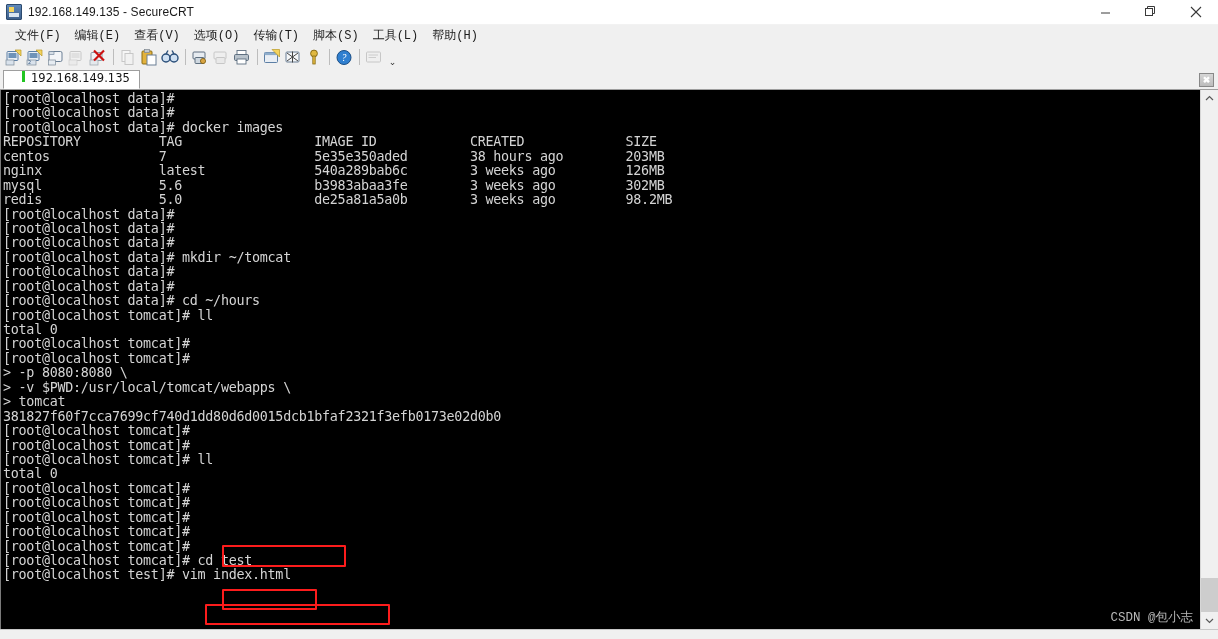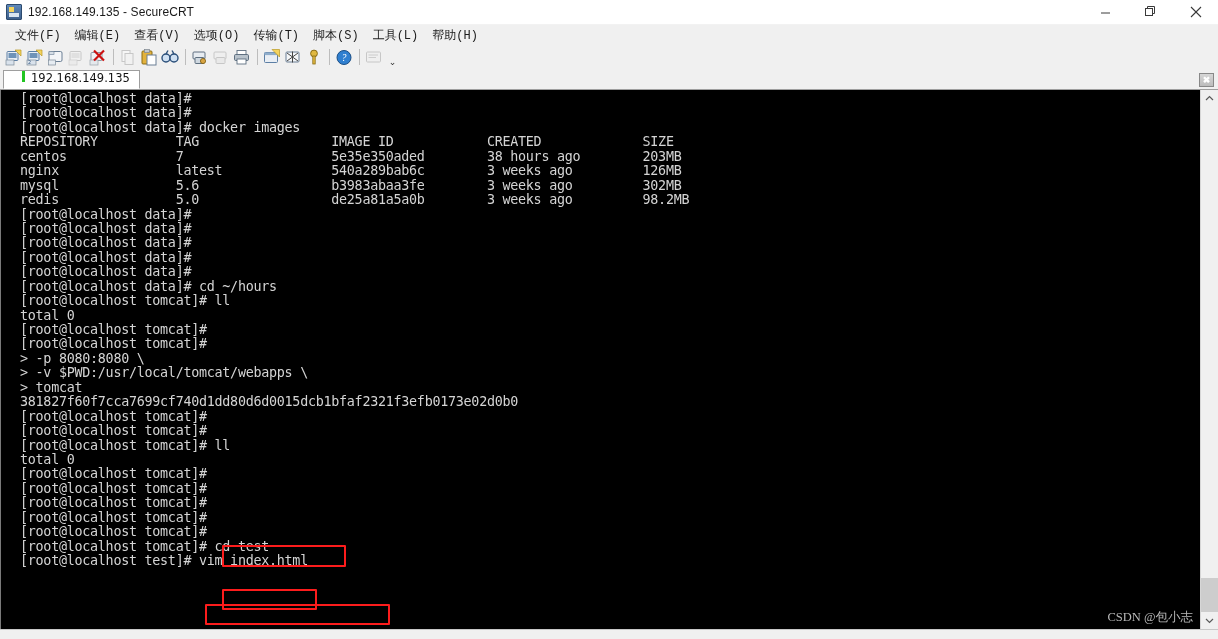--- a/index.html
+++ b/index.html
@@ -185,21 +185,20 @@
   }
 
   
   .termwrap {
     flex: 1 1 auto;
     display: flex;
     position: relative;
     background: #000;
     overflow: hidden;
     border-left: 1px solid #7a7a7a;
-    padding-left: 17px;
   }
   .term {
     flex: 1 1 auto;
     background: #000000;
     position: relative;
     overflow: hidden;
     padding: 2px 0 0 2px;
     box-sizing: border-box;
   }
   .line {
@@ -210,21 +209,21 @@
     white-space: pre;
     height: 14.44px;
     letter-spacing: -0.28px;
   }
   .watermark {
     position: absolute;
     right: 7px;
     bottom: 3px;
     font-size: 12.5px;
     color: #b9b9b9;
-    font-family: Liberation Serif, serif;
+    font-family: Liberation Mono, monospace;
     white-space: nowrap;
   }
   
   .redbox {
     position: absolute;
     border: 2px solid #fc1c1c;
     box-sizing: border-box;
     border-radius: 1px;
     pointer-events: none;
   }
@@ -450,20 +449,21 @@
         <div class="line">[root@localhost data]#</div>
         <div class="line">[root@localhost data]# docker images</div>
         <div class="line">REPOSITORY          TAG                 IMAGE ID            CREATED             SIZE</div>
         <div class="line">centos              7                   5e35e350aded        38 hours ago        203MB</div>
         <div class="line">nginx               latest              540a289bab6c        3 weeks ago         126MB</div>
         <div class="line">mysql               5.6                 b3983abaa3fe        3 weeks ago         302MB</div>
         <div class="line">redis               5.0                 de25a81a5a0b        3 weeks ago         98.2MB</div>
         <div class="line">[root@localhost data]#</div>
         <div class="line">[root@localhost data]#</div>
         <div class="line">[root@localhost data]#</div>
+        <div class="line">[root@localhost data]# mkdir ~/tomcat</div>
         <div class="line">[root@localhost data]#</div>
         <div class="line">[root@localhost data]#</div>
         <div class="line">[root@localhost data]# cd ~/hours</div>
         <div class="line">[root@localhost tomcat]# ll</div>
         <div class="line">total 0</div>
         <div class="line">[root@localhost tomcat]#</div>
         <div class="line">[root@localhost tomcat]#</div>
         <div class="line">&gt; -p 8080:8080 \</div>
         <div class="line">&gt; -v $PWD:/usr/local/tomcat/webapps \</div>
         <div class="line">&gt; tomcat</div>

